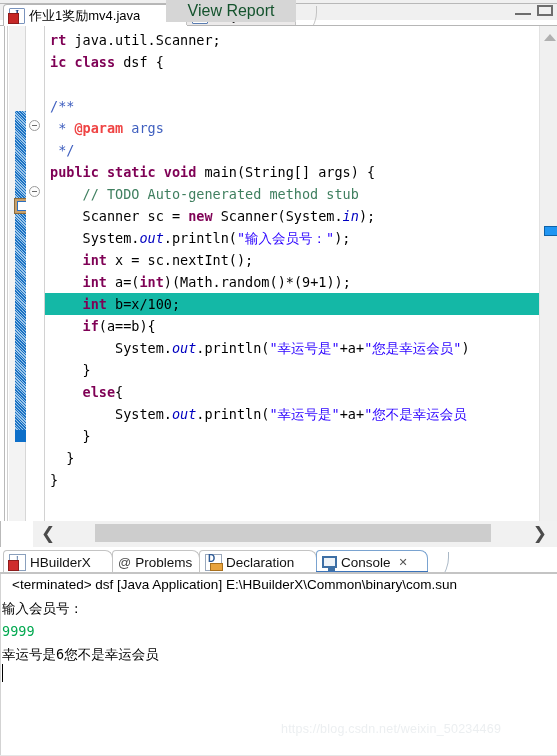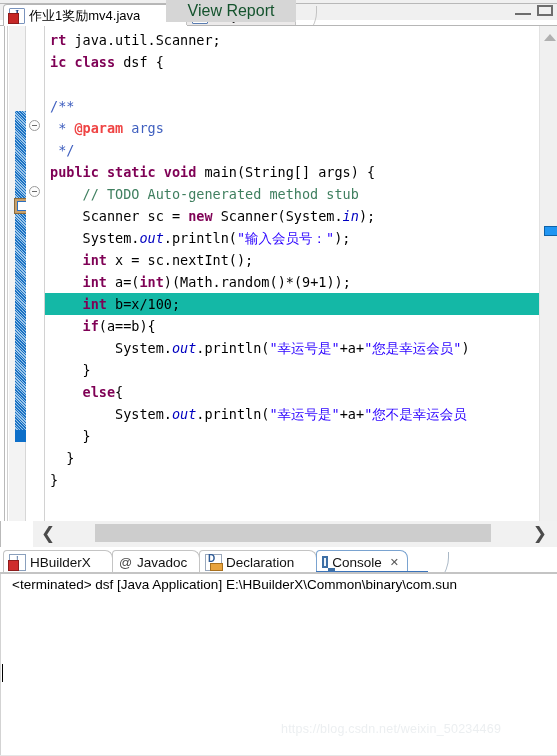--- a/index.html
+++ b/index.html
@@ -191,21 +191,21 @@
   .btab{
     position:absolute;top:0;height:23px;display:flex;align-items:center;gap:4px;
     padding:0 8px 0 5px;box-sizing:border-box;font-size:13.5px;
     border-top-left-radius:4px;border-top-right-radius:8px;
   }
   .btab.inactive{background:#ffffff;border:1px solid #c4c4c4;border-bottom:none;color:#111;}
   .btab.active{background:#ffffff;border:1px solid #7aa3d0;border-bottom:none;color:#111;}
   #btab-0{left:3px;width:110px;}
   #btab-1{left:112px;width:88px;}
   #btab-2{left:199px;width:118px;}
-  #btab-3{left:316px;width:92px;}
+  #btab-3{left:316px;width:112px;}
   #btab-3-underline{position:absolute;left:316px;top:23px;width:112px;height:2px;background:#3b73b9;}
   #bottom-tab-line{position:absolute;left:0;top:24px;width:557px;height:1px;background:#c4c4c4;}
   #btab-corner{
     position:absolute;left:428px;top:0;width:30px;height:23px;overflow:hidden;
   }
   #btab-corner::after{
     content:"";position:absolute;left:-14px;top:2px;width:34px;height:36px;
     border-right:1px solid #aab8c6;border-radius:0 0 85% 0;
   }
   .ico-problems{width:15px;height:15px;position:relative;background:#fff;border:1px solid #8aa0bd;}
@@ -314,39 +314,40 @@
 <div id="bottom-view">
   <div id="bottom-tabbar">
     <div class="btab inactive" id="btab-0">
       <span class="ico-problems">
           <i>!</i>
         </span>
       <span>HBuilderX</span>
     </div>
     <div class="btab inactive" id="btab-1">
       <span class="ico-javadoc">@</span>
-      <span>Javadoc</span>
+      <span>Problems</span>
     </div>
     <div class="btab inactive" id="btab-2">
       <span class="ico-decl">
           <i>D</i>
         </span>
       <span>Declaration</span>
     </div>
     <div class="btab active" id="btab-3">
       <span class="ico-console"></span>
       <span>Console</span>
       <span class="btab-close">✕</span>
     </div>
     <div id="btab-corner"></div>
   </div>
   <div id="btab-3-underline"></div>
   <div id="bottom-tab-line"></div>
 
   <div id="console-body">
     <div id="console-left-line"></div>
     <div id="console-header">&lt;terminated&gt; dsf [Java Application] E:\HBuilderX\Common\binary\com.sun</div>
+    <div id="console-out"><div class="c-black">输入会员号：</div><div class="c-green">9999</div><div class="c-black">幸运号是6您不是幸运会员</div></div>
     <div id="console-caret"></div>
   </div>
 </div>
 
 <div id="watermark">https://blog.csdn.net/weixin_50234469</div>
 <div id="bottom-edge"></div>
 
 </body></html>

